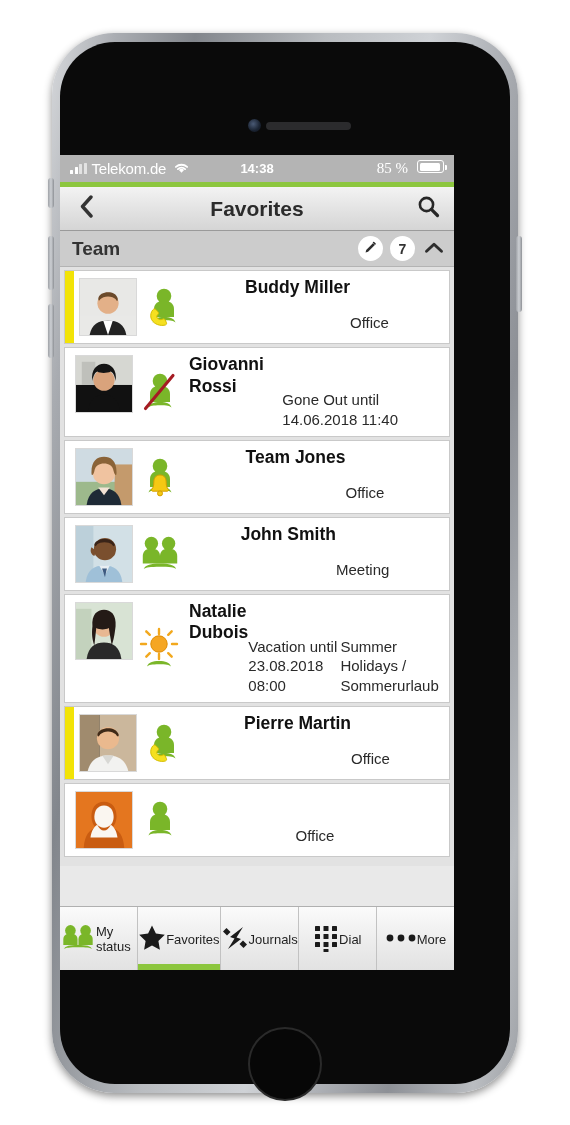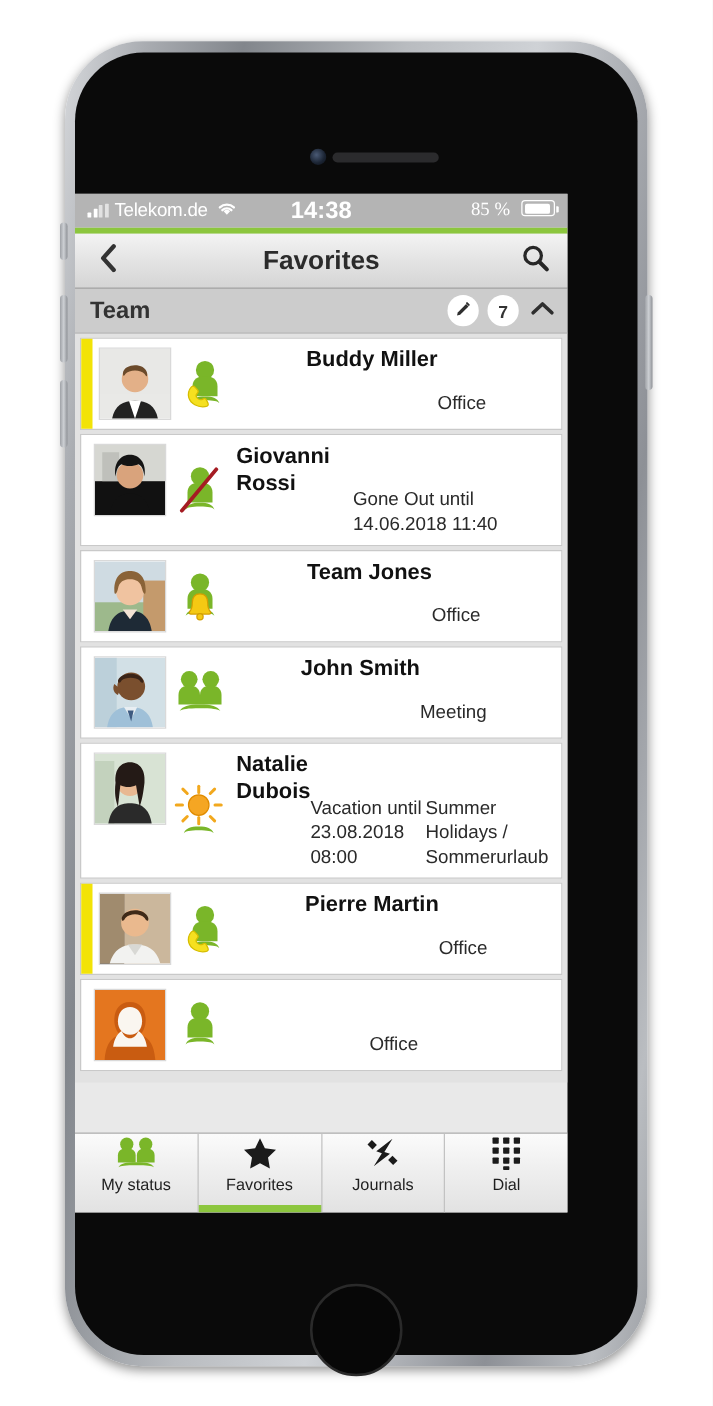--- a/index.html
+++ b/index.html
@@ -71,21 +71,21 @@
   #signal-bars-icon { display: flex; align-items: flex-end; gap: 1.5px; height: 11px; }
   #signal-bars-icon i { width: 3px; background: #ffffff; display: block; border-radius: 0.5px; }
   #signal-bars-icon i:nth-child(1) { height: 4px; }
   #signal-bars-icon i:nth-child(2) { height: 7px; }
   #signal-bars-icon i:nth-child(3) { height: 10px; background: #e2e2e2; }
   #signal-bars-icon i:nth-child(4) { height: 11px; background: #e2e2e2; }
   .sb-carrier { font-size: 15px; font-weight: normal; letter-spacing: -0.2px; }
   #wifi-icon { margin-left: 2px; }
   .sb-time {
     position: absolute; left: 0; right: 0; text-align: center;
-    font-size: 19px; font-weight: bold; pointer-events: none;
+    font-size: 13px; font-weight: bold; pointer-events: none;
   }
   .sb-right { margin-left: auto; display: flex; gap: 9px; font-family: Liberation Serif, serif; }
   .sb-batt-pct { font-size: 15px; font-weight: normal; }
   #battery-icon { position: relative; width: 27px; height: 13px; border: 1.5px solid #ffffff; border-radius: 3px; }
   #battery-icon::after { content:""; position:absolute; right:-4px; top:4px; width:2.5px; height:5px; background:#ffffff; border-radius:0 1px 1px 0; }
   #battery-icon i { position:absolute; left:1.5px; top:1.5px; bottom:1.5px; width:82%; background:#ffffff; border-radius:1.5px; display:block; }
 
   
   #accent-strip { height: 5px; background: #8cc63e; }
 
@@ -157,22 +157,22 @@
   
   #tab-bar {
     position: absolute; left: 0; right: 0; bottom: 0;
     height: 64px;
     background: linear-gradient(180deg,#fbfbfb 0%,#efefef 45%,#e2e2e2 100%);
     border-top: 1px solid #b0b0b0;
     display: flex;
   }
   .tab-item {
     flex: 1; position: relative;
-    display: flex; flex-direction: column;
-    align-items: center; justify-content: flex-start;
+    display: flex; flex-direction: row;
+    align-items: center; justify-content: center;
     border-right: 1px solid #c2c2c2;
     padding-bottom: 2px;
   }
   .tab-item:last-child { border-right: none; }
   .tab-icon { height: 30px; display: flex; align-items: center; justify-content: center; }
   .tab-label { font-size: 13px; color: #1f1f1f; margin-top: 3px; }
   .tab-item.active::after {
     content: ""; position: absolute; left: 0; right: 0; bottom: 0;
     height: 6px; background: #8cc63e;
   }
@@ -500,14 +500,24 @@
               <rect x="19" y="10" width="5" height="5" rx="0.6"></rect>
           <rect x="2" y="18" width="5" height="5" rx="0.6"></rect>
               <rect x="10.5" y="18" width="5" height="5" rx="0.6"></rect>
               <rect x="19" y="18" width="5" height="5" rx="0.6"></rect>
           <rect x="10.5" y="25" width="5" height="3" rx="0.6"></rect>
         </g>
           </svg>
         </div>
      <div class="tab-label">Dial</div>
       </div>
+      <div class="tab-item">
+        <div class="tab-icon">
+          <svg width="32" height="12" viewBox="0 0 32 12">
+        <circle cx="5" cy="6" r="3.4" fill="#1b1b1b"></circle>
+            <circle cx="16" cy="6" r="3.4" fill="#1b1b1b"></circle>
+            <circle cx="27" cy="6" r="3.4" fill="#1b1b1b"></circle>
+          </svg>
+        </div>
+     <div class="tab-label">More</div>
+      </div>
     </div>
 </div>
 
 </body></html>

